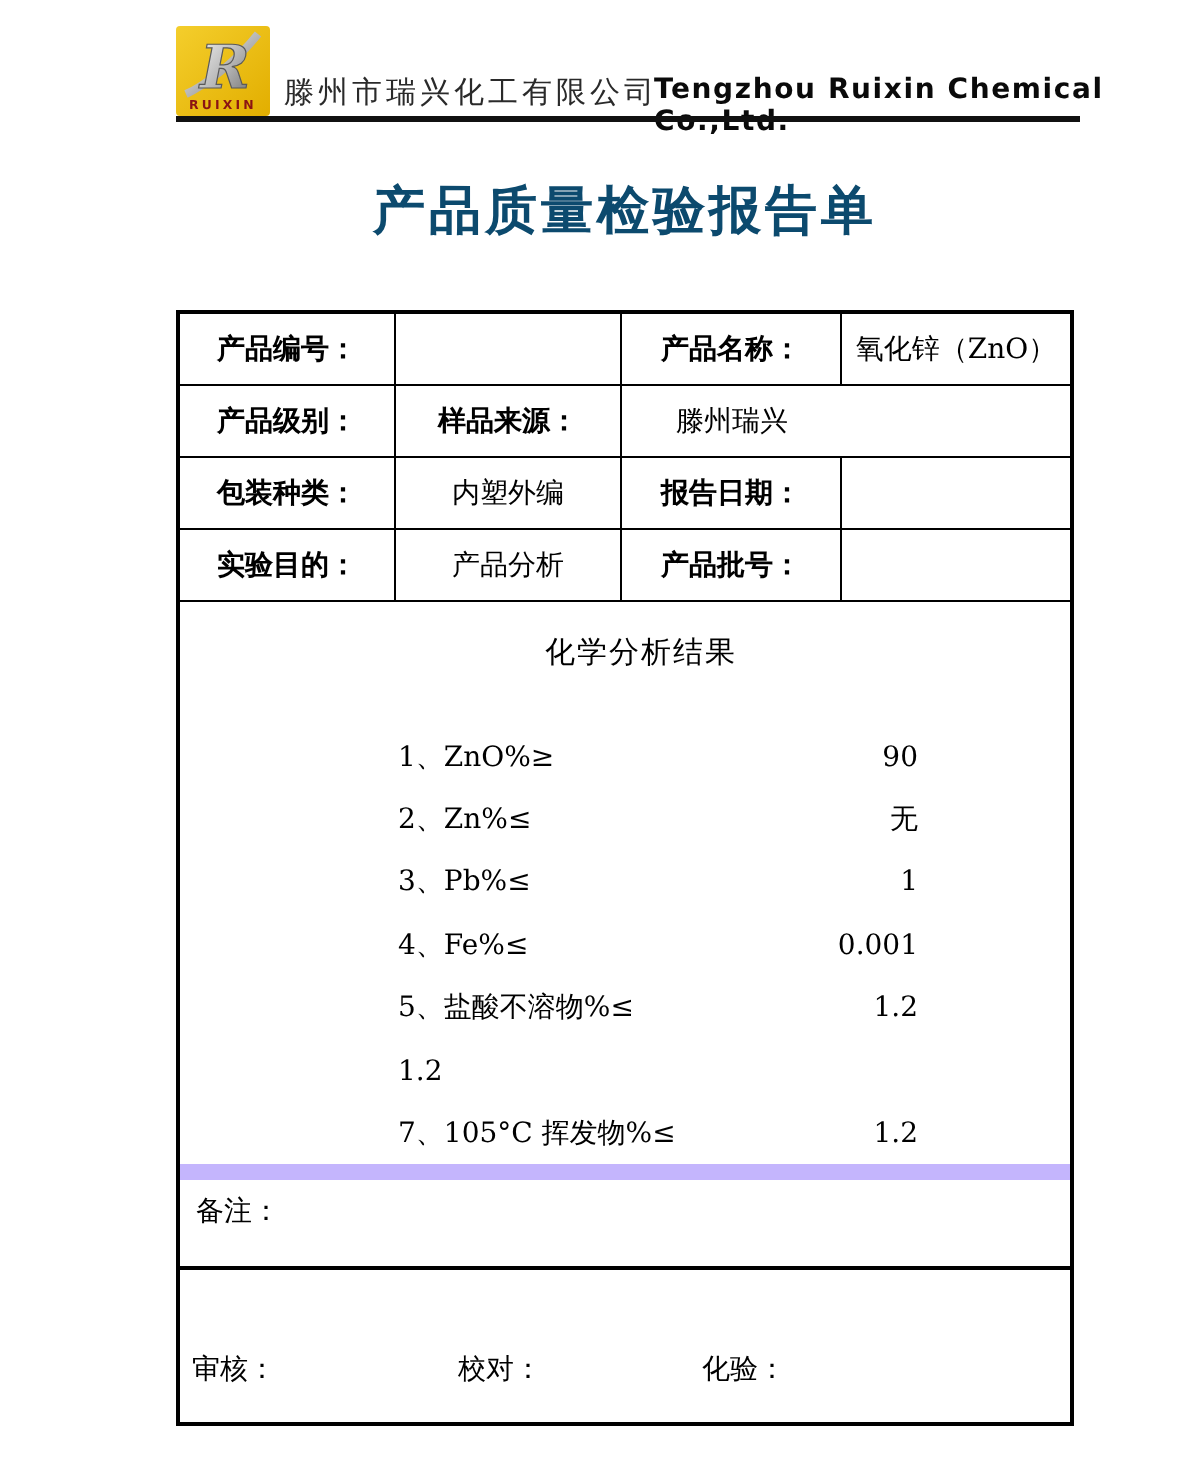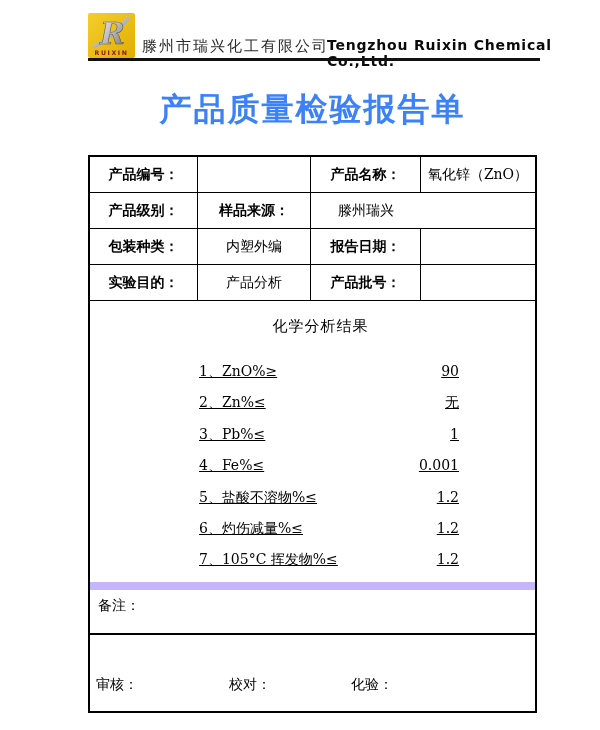--- a/index.html
+++ b/index.html
@@ -14,21 +14,21 @@
   }
   .company-en {
     position:absolute; left:282px; top:37px; font-family:"DejaVu Sans", sans-serif;
     font-size:14px; font-weight:bold; letter-spacing:0.8px; color:#0a0a0a;margin-left:45px;
   }
   .header-rule { position:absolute; left:88px; top:58px; width:452px; height:2.5px; background:#111; }
 
   
   .doc-title {
     position:absolute; left:88px; top:88px; width:449px; text-align:center;
-    font-size:32px; font-weight:bold; letter-spacing:2px; color:#3b82f6;
+    font-size:26px; font-weight:bold; letter-spacing:2px; color:#0c4a6e;
   }
 
   
   .report-table {
     position:absolute; left:88px; top:155px; width:449px; height:558px;
     border:2px solid #000; display:flex; flex-direction:column; background:#fff;
   }
   .info-row {
     height:36px; flex:0 0 auto; display:grid;
     grid-template-columns:108px 113px 110px 1fr;
@@ -39,22 +39,22 @@
   .cell.label { font-weight:bold; font-size:14px; font-family:"Liberation Sans", sans-serif; }
   .cell.value { font-size:14px; font-family:"DejaVu Serif", serif; }
 
   .analysis-cell { height:289px; flex:0 0 auto; border-bottom:8px solid #c4b5fd;padding-left:16px; }
   .analysis-heading {
     margin-top:16px; text-align:center; font-size:15px;
     font-family:"DejaVu Serif", serif; letter-spacing:1px;
   }
   .analysis-items { margin:27px 0 0 93px; width:260px; }
   .analysis-item {
-    height:31.4px; display:flex; justify-content:space-between; 
-    font-family:"DejaVu Serif", serif; font-size:14px;text-decoration:underline;
+    height:31.4px; display:flex; justify-content:space-between; align-items:center;
+    font-family:"DejaVu Serif", serif; font-size:14px;
   }
   .analysis-item .val { text-align:right; }
 
   .remarks-row {
     height:45px; flex:0 0 auto; border-bottom:2px solid #000;
     padding:7px 0 0 8px; font-family:"DejaVu Serif", serif; font-size:14px;
   }
   .signature-row { flex:1 1 auto; position:relative; font-family:"DejaVu Serif", serif; font-size:14px; }
   .signature-row .sig { position:absolute; bottom:17px; }
   .sig-1 { left:6px; }
@@ -135,21 +135,20 @@
       </div>
       <div class="analysis-item">
         <span>4、Fe%≤</span>
         <span class="val">0.001</span>
       </div>
       <div class="analysis-item">
         <span>5、盐酸不溶物%≤</span>
         <span class="val">1.2</span>
       </div>
       <div class="analysis-item">
-        <span>6、灼伤减量%≤</span>
         <span class="val">1.2</span>
       </div>
       <div class="analysis-item">
         <span>7、105°C 挥发物%≤</span>
         <span class="val">1.2</span>
       </div>
     </div>
   </div>
 
   <div class="remarks-row">

